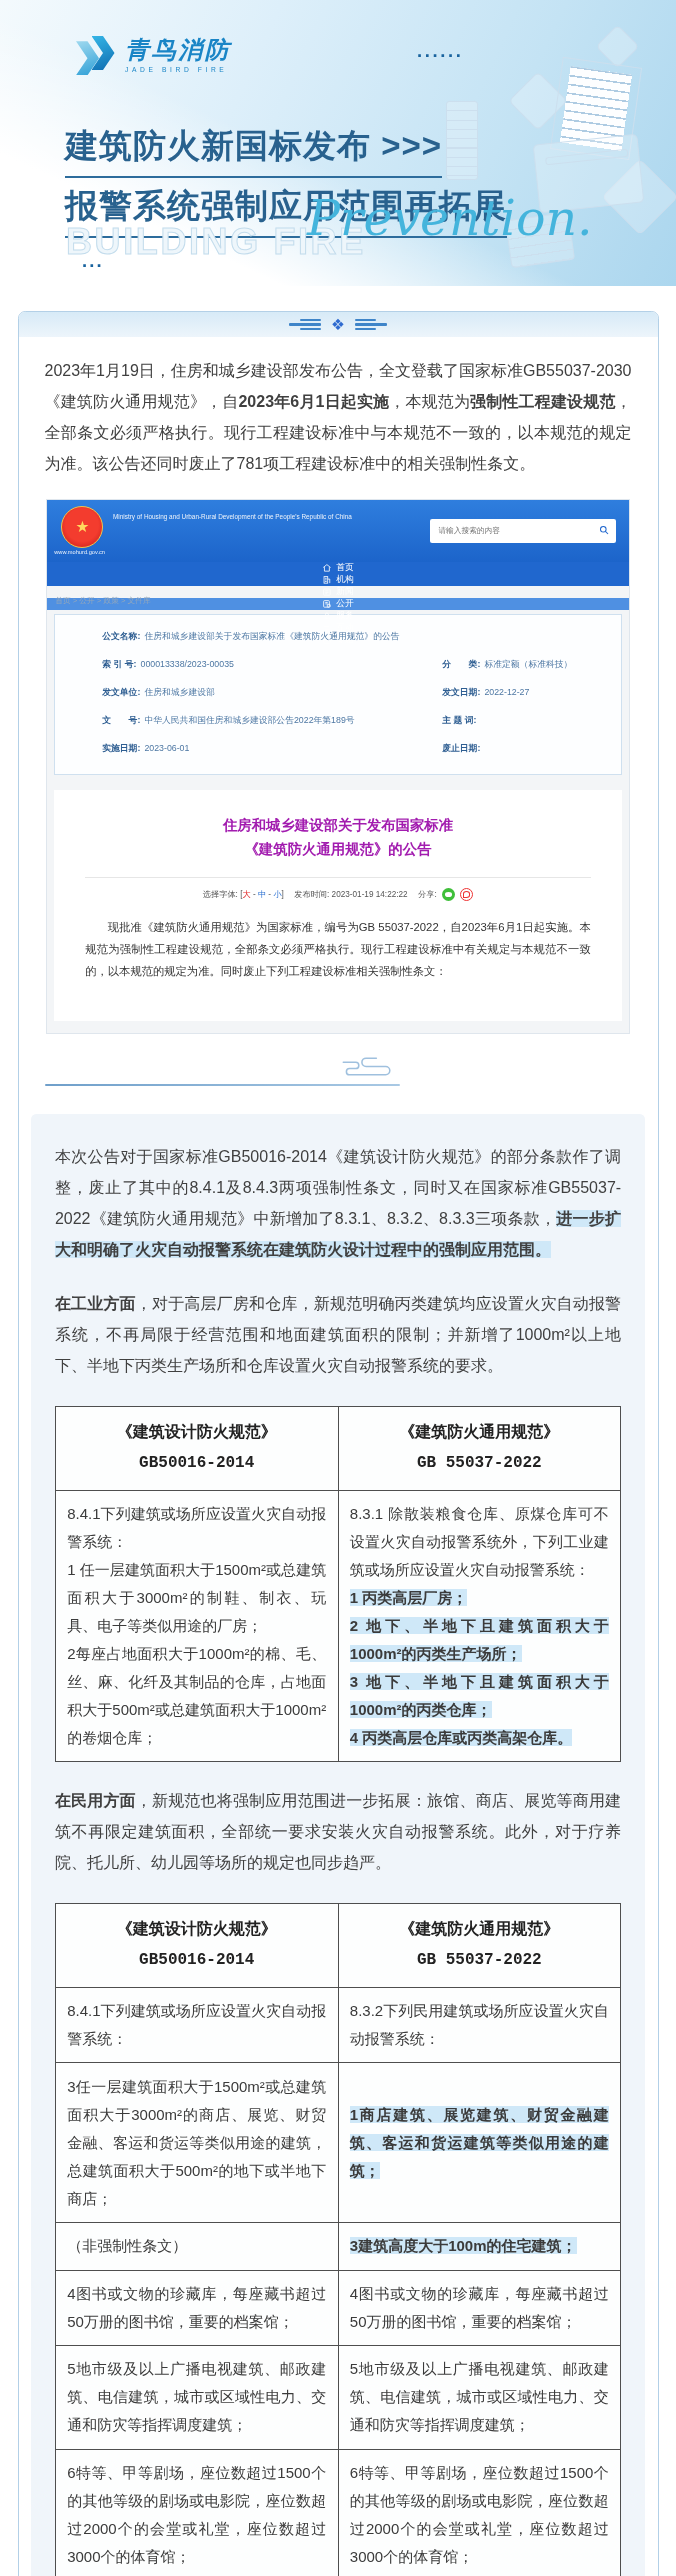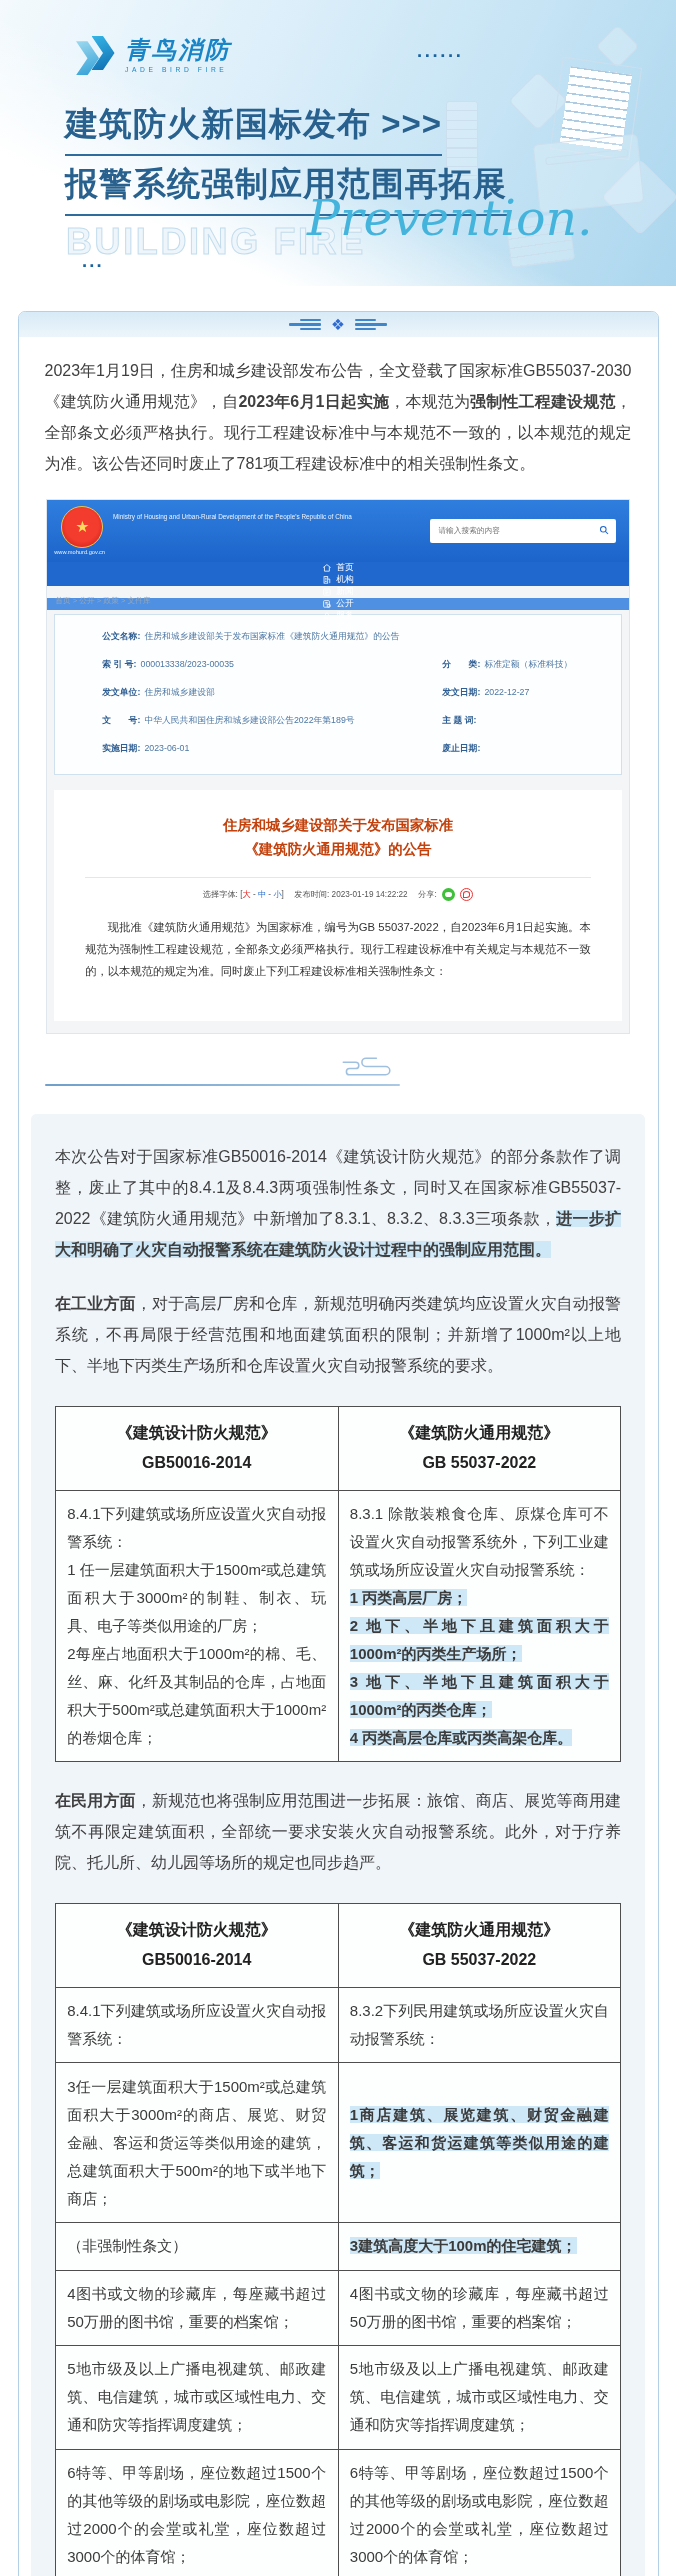--- a/index.html
+++ b/index.html
@@ -15,21 +15,21 @@
                linear-gradient(115deg,#f4fafd 0%,#ddeffa 35%,#c4e3f4 70%,#abd6ee 100%);}
   .jbf-logo{position:absolute;left:76px;top:36px;display:flex;align-items:flex-start;gap:6px;}
   .jbf-mark{position:relative;width:43px;height:40px;}
   .chev{position:absolute;width:23px;height:34px;clip-path:polygon(0 0,50% 0,100% 50%,50% 100%,0 100%,50% 50%);}
   .chev1{left:0;top:5.2px;background:linear-gradient(160deg,#9fd9ef,#2e9fd6);}
   .chev2{left:15.5px;top:0;background:linear-gradient(160deg,#35b5e6,#0f6cb0);}
   .jbf-text-cn{font-size:24px;font-weight:bold;font-style:italic;color:#1a85c6;letter-spacing:2.6px;line-height:27px;}
   .jbf-text-en{font-size:6.7px;color:#1a85c6;letter-spacing:3.6px;margin-top:3.1px;}
   .hero-dots-right{position:absolute;left:417px;top:40px;font-size:18.5px;font-weight:bold;color:#19639e;letter-spacing:2.6px;}
   .hero-h{position:absolute;left:65px;font-size:33px;font-weight:900;color:#28618e;letter-spacing:1px;
-    padding-bottom:7.2px;border-bottom:2.1px solid #2d6c9c;white-space:nowrap;}
+    padding-bottom:7.2px;border-bottom:2.1px solid #2d6c9c;white-space:nowrap;margin-top:22px;}
   .hero-h1{top:102px;}
   .hero-h2{top:162px;}
   .hero-outline{position:absolute;left:66px;top:221px;font-size:36px;font-weight:900;letter-spacing:2.6px;
     color:#eef6fb;-webkit-text-stroke:1px #c3dcec;white-space:nowrap;}
   .hero-script{position:absolute;left:307px;top:190px;font-family:"DejaVu Serif","Liberation Serif",serif;
     font-style:italic;font-size:49px;color:#44b4dc;white-space:nowrap;}
   .hero-dots-left{position:absolute;left:82px;top:250px;font-size:18.5px;font-weight:bold;color:#19639e;letter-spacing:2.1px;}
   .lineart{position:absolute;border:1px solid #ccdfee;background:rgba(255,255,255,.25);}
   .la-diamond{transform:rotate(45deg);border-radius:5.2px;}
   .la-printer{left:536px;top:139px;width:103px;height:67px;border-radius:5.2px;transform:rotate(-6deg);}
@@ -70,42 +70,42 @@
   .gov-nav-item svg{width:9.8px;height:9.8px;}
   .gov-body{background:#f3f5f7;padding:6.2px 7.2px 12.4px;}
   .crumb{color:#93a7bc;font-size:7.7px;margin:4.1px 1px 7.2px;}
   .meta-panel{border:0.5px solid #cfe0ef;background:#fdfeff;padding:15.5px 10.3px 4.1px 47px;}
   .meta-row{display:flex;margin-bottom:15.5px;font-size:8.8px;line-height:12.4px;}
   .meta-cell{display:flex;}
   .meta-cell.wide{width:340px;}
   .meta-label{color:#2e5e92;font-weight:bold;white-space:pre;margin-right:4.1px;}
   .meta-value{color:#4d77a3;}
   .doc-panel{background:#ffffff;margin-top:15.5px;padding:23px 31px 27px;}
-  .doc-title{text-align:center;font-size:14.4px;font-weight:bold;color:#c2410c;line-height:24px;white-space:pre-line;}
+  .doc-title{text-align:center;font-size:14.4px;font-weight:bold;color:#a21caf;line-height:24px;white-space:pre-line;}
   .doc-hr{border:none;border-top:0.5px solid #e6e6e6;margin:15.5px 0 10.3px;}
   .doc-meta{text-align:center;font-size:8.2px;color:#555;display:flex;justify-content:center;align-items:center;gap:5.2px;}
   .share-ic{width:13px;height:13px;border-radius:50%;display:inline-flex;align-items:center;justify-content:center;cursor:pointer;}
   .share-wechat{background:#3fbf3a;}
   .share-wechat i{width:6.7px;height:4.6px;background:#fff;border-radius:50%;display:block;}
   .share-weibo{background:#fff;border:1px solid #e33;box-sizing:border-box;}
   .share-weibo i{width:5.7px;height:4.1px;border:1px solid #e33;border-radius:50% 50% 50% 0;display:block;}
   .doc-body{font-size:11.3px;color:#333;line-height:21.6px;text-indent:2em;margin-top:16.5px;text-align:justify;}
 
   
   .scroll-div{position:relative;height:44px;margin:18.5px 26px 0;}
   .scroll-ic{position:absolute;left:289px;top:0;}
   .scroll-line{position:absolute;left:0;top:32px;width:355px;height:1.5px;
     background:linear-gradient(90deg,#6f9fca,#a9c9e4);border-radius:1px;}
 
   
   .tint{margin:17.5px 12.4px 0;background:#f0f5fa;border-radius:5.2px;padding:27px 24px 29px;}
   .tint .para{width:auto;margin:0 0 17.5px;}
   .cmp-table{width:100%;border-collapse:collapse;margin:25px 0 23px;}
   .cmp-table th{border:1px solid #4e4e4e;background:#fdfefe;font-size:16px;font-weight:bold;color:#222;
-    padding:11.3px 4.1px;line-height:30px;white-space:pre-line;width:50%;}
+    padding:11.3px 4.1px;line-height:30px;white-space:pre-line;width:50%;font-family:Liberation Mono, monospace;}
   .cmp-table td{border:1px solid #4e4e4e;background:#fdfefe;font-size:15px;color:#3b3b3b;
     padding:9.3px 11.3px;line-height:28px;vertical-align:middle;text-align:justify;}
 </style>
 </head>
 <body>
 
 <div class="hero">
   <div class="lineart la-diamond" style="left:517px;top:80px;width:40px;height:40px;"></div>
   <div class="lineart la-diamond" style="left:602px;top:31px;width:29px;height:29px;"></div>
   <div class="lineart la-diamond" style="left:613px;top:170px;width:52px;height:52px;"></div>

